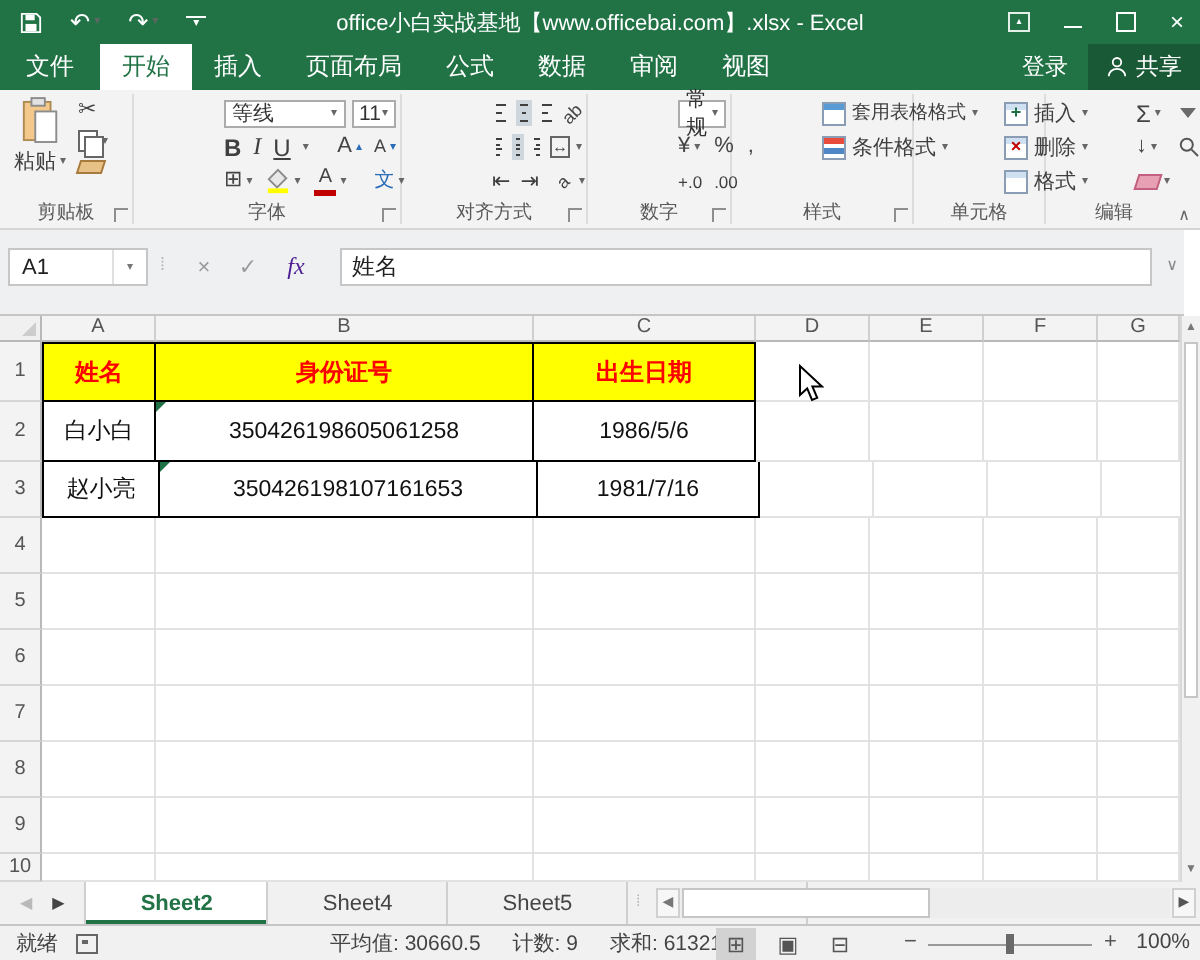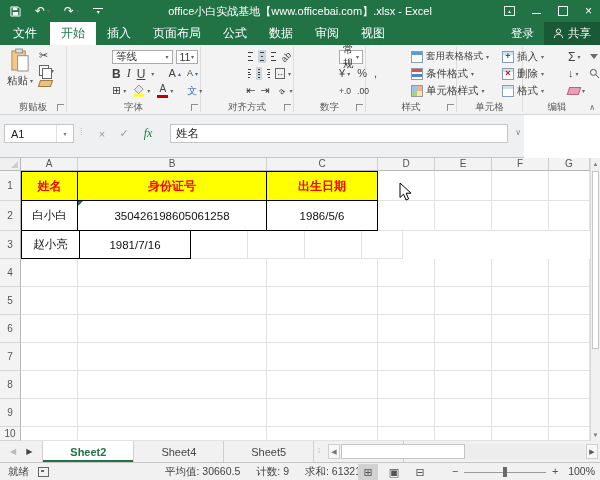--- a/index.html
+++ b/index.html
@@ -72,28 +72,28 @@
   .ic-cs{background:conic-gradient(#f4b183 0 25%,#ffe699 0 50%,#a9d18e 0 75%,#9dc3e6 0);border-color:#999;}
   .ic-grid{background:linear-gradient(to bottom,#cfe0f1 0 3px,#fff 3px);}
   .plusg{color:#1e7145;font-weight:bold;}
   .delr{color:#c00000;font-weight:bold;}
   .funnel{width:0;height:0;border-left:4px solid transparent;border-right:4px solid transparent;border-top:5px solid #6b6b6b;display:inline-block;}
   .eraser{display:inline-block;width:10px;height:6px;background:#e8a0b4;border:1px solid #c2607f;transform:skewX(-18deg);}
   .sgl{font-size:11px;color:#3f3f3f;}
   .stylbl{font-size:10.5px;color:#3f3f3f;white-space:nowrap;}
   .collapse{position:absolute;right:5px;bottom:2px;font-size:8px;color:#666;}
   
-  .fbar{position:absolute;top:115px;left:0;width:524px;height:43px;background:#eef0f1;border-bottom:1px solid #c6c6c6;box-sizing:border-box;}
+  .fbar{position:absolute;top:115px;left:0;width:592px;height:43px;background:#eef0f1;border-bottom:1px solid #c6c6c6;box-sizing:border-box;}
   .namebox{position:absolute;left:4px;top:9px;width:70px;height:19px;background:#fff;border:1px solid #c6c6c6;
            display:flex;align-items:center;box-sizing:border-box;font-size:11px;color:#222;}
   .namebox .nbt{flex:1;padding-left:6px;}
   .nbdn{width:16px;text-align:center;color:#777;font-size:6px;border-left:1px solid #e0e0e0;height:100%;display:flex;align-items:center;justify-content:center;}
   .fdots{position:absolute;left:80px;top:12px;color:#b5b5b5;font-size:9px;letter-spacing:1px;}
   .fbtn{position:absolute;top:9px;height:19px;width:20px;display:flex;align-items:center;justify-content:center;color:#9a9a9a;font-size:11px;}
-  .fx{color:#15803d;font-style:italic;font-family:"Liberation Serif",serif;font-size:12px;}
+  .fx{color:#4c1d95;font-style:italic;font-family:"Liberation Serif",serif;font-size:12px;}
   .ffield{position:absolute;left:170px;top:9px;right:16px;height:19px;background:#fff;border:1px solid #c6c6c6;
           box-sizing:border-box;display:flex;align-items:center;padding-left:5px;font-size:11.5px;color:#222;}
   .fexp{position:absolute;right:3px;top:13px;color:#888;font-size:8px;}
   
   .grid{position:absolute;top:158px;left:0;width:600px;height:283px;background:#fff;overflow:hidden;}
   .gheads{display:flex;height:13px;}
   .corner{width:21px;height:13px;background:#f0f0f0;border-right:1px solid #b8b8b8;border-bottom:1px solid #b8b8b8;box-sizing:border-box;position:relative;flex:none;}
   .corner:after{content:"";position:absolute;right:2px;bottom:2px;width:0;height:0;border-bottom:7px solid #cdcdcd;border-left:7px solid transparent;}
   .colhead{height:13px;box-sizing:border-box;border-right:1px solid #cfcfcf;border-bottom:1px solid #b8b8b8;background:#f3f3f3;
            font-size:10px;color:#555;text-align:center;line-height:12px;flex:none;}
@@ -370,25 +370,20 @@
       <div class="rrow">
         <span class="ic12 ic-ft"></span>
         <span class="stylbl" style="font-size:9.5px">套用表格格式</span>
           <span class="dn">▾</span>
       </div>
       <div class="rrow">
         <span class="ic12 ic-cf"></span>
         <span class="stylbl">条件格式</span>
           <span class="dn">▾</span>
       </div>
-      <div class="rrow">
-        <span class="ic12 ic-cs"></span>
-        <span class="stylbl">单元格样式</span>
-          <span class="dn">▾</span>
-      </div>
     </div>
     <div class="grpl"><span>样式</span><span class="dlg"></span></div>
   </div>
 
   <div class="rsep"></div>
 
   <div class="grp" style="width:65px">
     <div class="grpc">
       <div class="rrow">
         <span class="ic12 ic-grid">
@@ -502,20 +497,21 @@
         <div class="gcell tdata" style="width: 189px;">350426198605061258<span class="flag"></span></div>
         <div class="gcell tdata" style="width: 111px;">1986/5/6</div>
         <div class="gcell" style="width: 57px;"></div>
         <div class="gcell" style="width: 57px;"></div>
         <div class="gcell" style="width: 57px;"></div>
         <div class="gcell" style="width: 41px;"></div>
       </div>
       <div class="grow" style="height: 28px;">
         <div class="rowhead">3</div>
         <div class="gcell tdata tl" style="width: 59px;">赵小亮</div>
+        <div class="gcell tdata" style="width: 189px;">350426198107161653<span class="flag"></span></div>
         <div class="gcell tdata" style="width: 111px;">1981/7/16</div>
         <div class="gcell" style="width: 57px;"></div>
         <div class="gcell" style="width: 57px;"></div>
         <div class="gcell" style="width: 57px;"></div>
         <div class="gcell" style="width: 41px;"></div>
       </div>
       <div class="grow" style="height: 28px;">
         <div class="rowhead">4</div>
         <div class="gcell" style="width: 57px;"></div>
         <div class="gcell" style="width: 189px;"></div>

